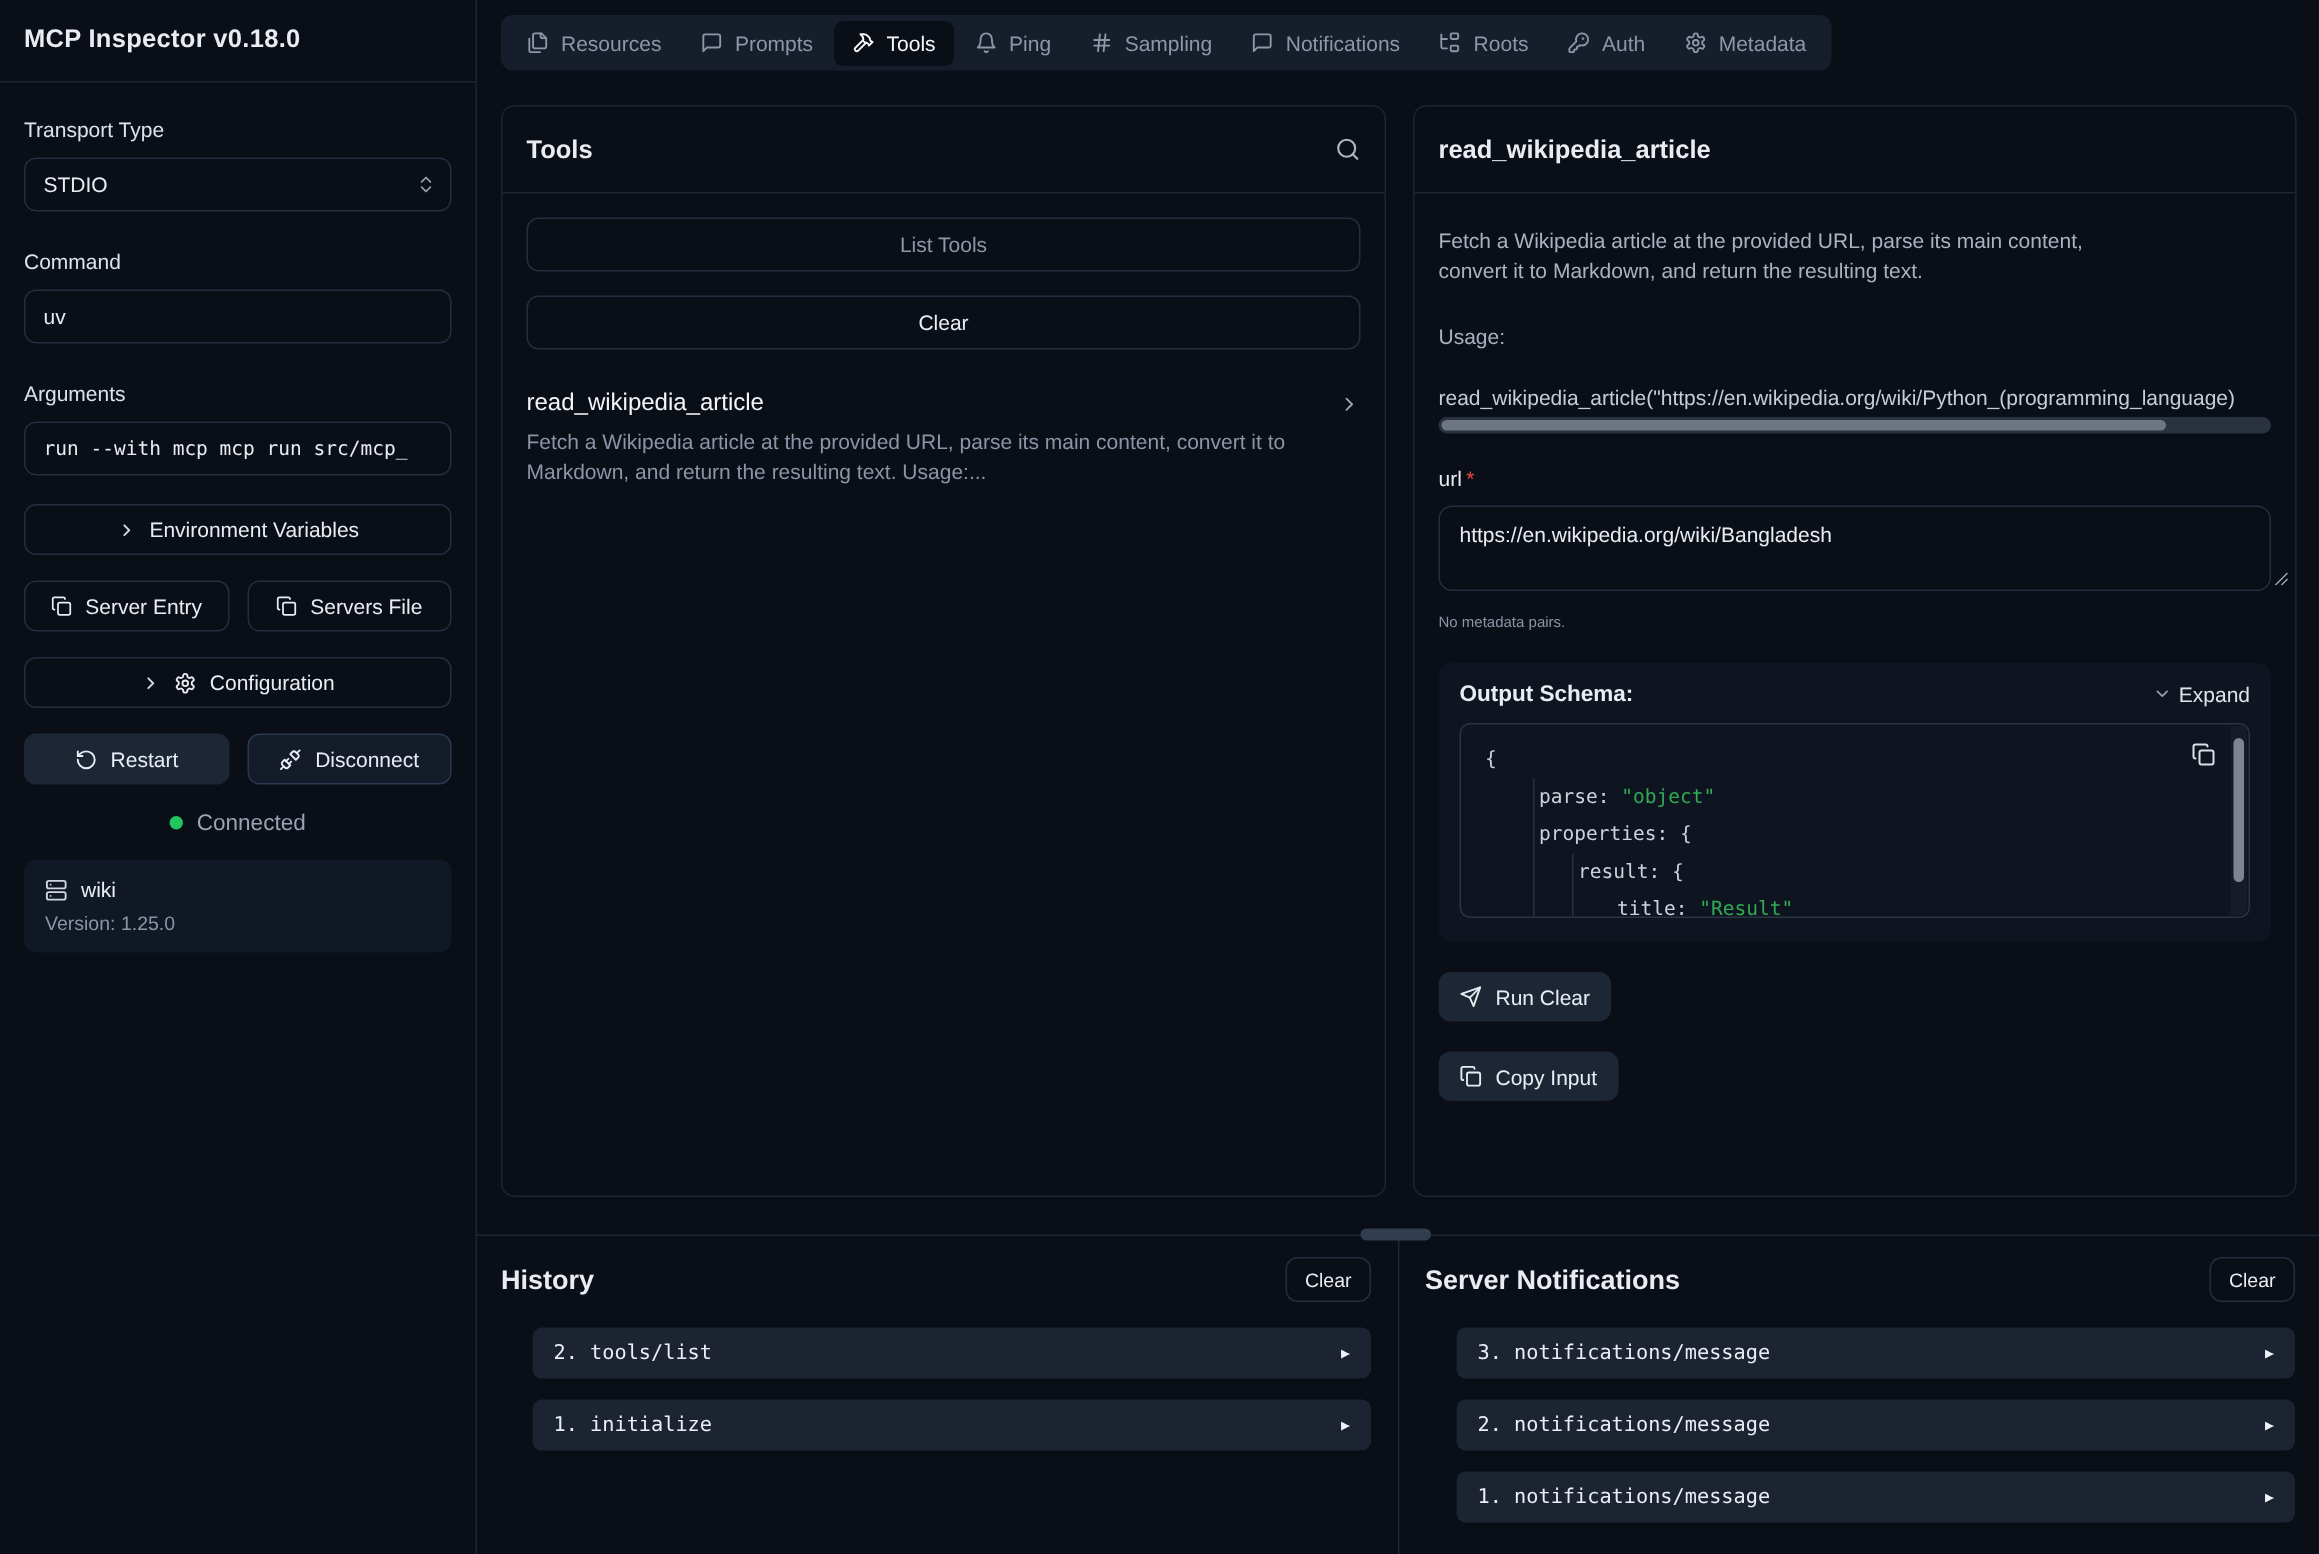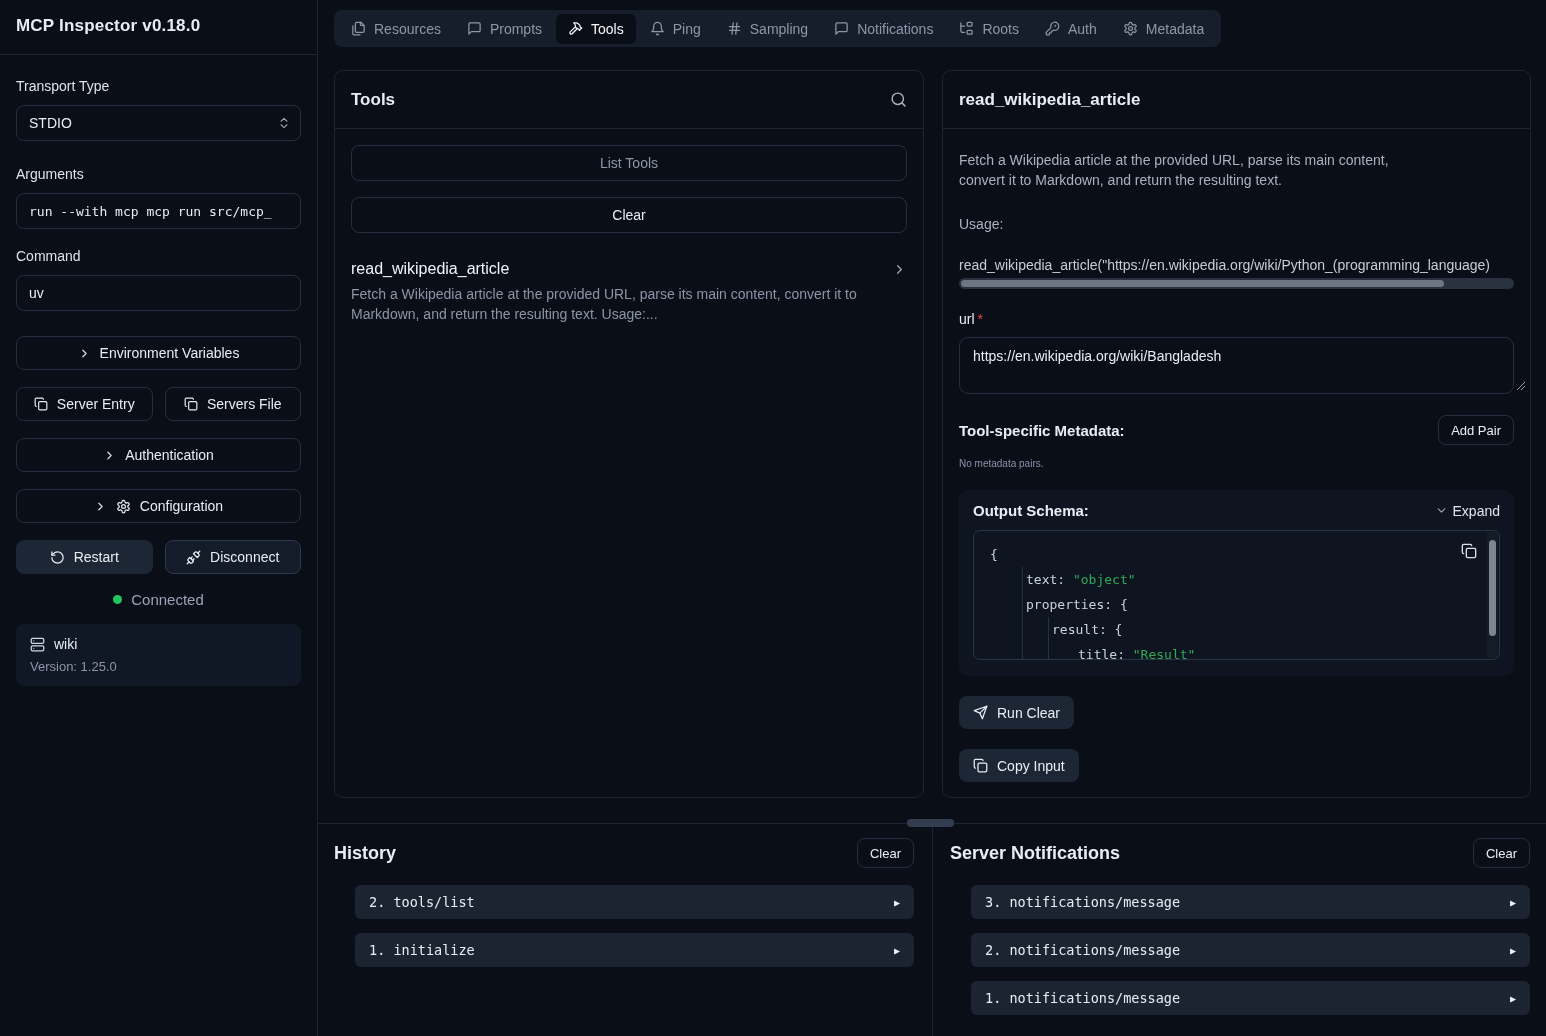--- a/index.html
+++ b/index.html
@@ -240,28 +240,28 @@
         <span>STDIO</span>
       </div>
       <span class="select-chevrons">
         <svg width="14" height="16" viewBox="0 0 24 24" fill="none" stroke="currentColor" stroke-width="2" stroke-linecap="round" stroke-linejoin="round">
             <path d="m7 15 5 5 5-5"></path>
             <path d="m7 9 5-5 5 5"></path>
           </svg>
       </span>
     </div>
 
+    <div class="group">
+      <label class="field-label">Command</label>
+      <input class="control" value="uv" style="">
+    </div>
+
     <div class="group" style="margin-bottom:19px;">
       <label class="field-label">Arguments</label>
       <input class="control mono" value="run --with mcp mcp run src/mcp_" style="">
-    </div>
-
-    <div class="group">
-      <label class="field-label">Command</label>
-      <input class="control" value="uv" style="">
     </div>
 
     <button class="side-btn">
       <span class="chev">
         <svg width="13" height="13" viewBox="0 0 24 24" fill="none" stroke="currentColor" stroke-width="2.4" stroke-linecap="round" stroke-linejoin="round">
             <path d="m9 18 6-6-6-6"></path>
           </svg>
       </span>
       <span>Environment Variables</span>
     </button>
@@ -280,28 +280,20 @@
         <span>
           <svg width="14" height="14" viewBox="0 0 24 24" fill="none" stroke="currentColor" stroke-width="2" stroke-linecap="round" stroke-linejoin="round">
               <rect x="8" y="8" width="14" height="14" rx="2"></rect>
               <path d="M4 16c-1.1 0-2-.9-2-2V4c0-1.1.9-2 2-2h10c1.1 0 2 .9 2 2"></path>
             </svg>
         </span>
         <span>Servers File</span>
       </button>
     </div>
 
-    <button class="side-btn">
-      <span class="chev">
-        <svg width="13" height="13" viewBox="0 0 24 24" fill="none" stroke="currentColor" stroke-width="2.4" stroke-linecap="round" stroke-linejoin="round">
-            <path d="m9 18 6-6-6-6"></path>
-          </svg>
-      </span>
-      <span>Authentication</span>
-    </button>
 
     <button class="side-btn" style="margin-top:2px;">
       <span class="chev">
         <svg width="13" height="13" viewBox="0 0 24 24" fill="none" stroke="currentColor" stroke-width="2.4" stroke-linecap="round" stroke-linejoin="round">
             <path d="m9 18 6-6-6-6"></path>
           </svg>
       </span>
       <span>
         <svg width="15" height="15" viewBox="0 0 24 24" fill="none" stroke="currentColor" stroke-width="2" stroke-linecap="round" stroke-linejoin="round">
             <path d="M12.22 2h-.44a2 2 0 0 0-2 2v.18a2 2 0 0 1-1 1.73l-.43.25a2 2 0 0 1-2 0l-.15-.08a2 2 0 0 0-2.73.73l-.22.38a2 2 0 0 0 .73 2.73l.15.1a2 2 0 0 1 1 1.72v.51a2 2 0 0 1-1 1.74l-.15.09a2 2 0 0 0-.73 2.73l.22.38a2 2 0 0 0 2.73.73l.15-.08a2 2 0 0 1 2 0l.43.25a2 2 0 0 1 1 1.73V20a2 2 0 0 0 2 2h.44a2 2 0 0 0 2-2v-.18a2 2 0 0 1 1-1.73l.43-.25a2 2 0 0 1 2 0l.15.08a2 2 0 0 0 2.73-.73l.22-.39a2 2 0 0 0-.73-2.73l-.15-.08a2 2 0 0 1-1-1.74v-.5a2 2 0 0 1 1-1.74l.15-.09a2 2 0 0 0 .73-2.73l-.22-.38a2 2 0 0 0-2.73-.73l-.15.08a2 2 0 0 1-2 0l-.43-.25a2 2 0 0 1-1-1.73V4a2 2 0 0 0-2-2z"></path>
@@ -490,43 +482,39 @@
     </div>
 
     <div class="url-label">
       <span>url</span><span class="req">*</span>
     </div>
     <textarea class="url-textarea" spellcheck="false" style="">https://en.wikipedia.org/wiki/Bangladesh</textarea>
     <svg class="resize-grip" width="10" height="10" viewBox="0 0 10 10">
         <path d="M9 1 1 9M9 5 5 9" stroke="#9aa4b4" stroke-width="1"></path>
       </svg>
 
-    <div class="meta-row">
-      <span class="lbl">Tool-specific Metadata:</span>
-      <button class="small-btn">Add Pair</button>
-    </div>
     <div class="meta-empty">No metadata pairs.</div>
 
     <div class="schema-card">
       <div class="schema-head">
         <span class="lbl">Output Schema:</span>
         <button class="expand-btn">
           <span>
             <svg width="13" height="13" viewBox="0 0 24 24" fill="none" stroke="#9aa4b4" stroke-width="2" stroke-linecap="round" stroke-linejoin="round">
                 <path d="m6 9 6 6 6-6"></path>
               </svg>
           </span>
           <span>Expand</span>
         </button>
       </div>
       <div class="code-block">
         <div class="guide" style="left:48px;"></div>
         <div class="guide" style="left:74px;top:86px;"></div>
         <div class="code-lines"><span style="padding-left:16px;">{</span>
-<span style="padding-left:52px;"><span>text: </span><span class="str">"object"</span></span>
+<span style="padding-left:52px;"><span>parse: </span><span class="str">"object"</span></span>
 <span style="padding-left:52px;">properties: {</span>
 <span style="padding-left:78px;">result: {</span>
 <span style="padding-left:104px;"><span>title: </span><span class="str">"Result"</span></span></div>
         <span class="code-copy">
           <svg width="16" height="16" viewBox="0 0 24 24" fill="none" stroke="currentColor" stroke-width="2" stroke-linecap="round" stroke-linejoin="round">
               <rect x="8" y="8" width="14" height="14" rx="2"></rect>
               <path d="M4 16c-1.1 0-2-.9-2-2V4c0-1.1.9-2 2-2h10c1.1 0 2 .9 2 2"></path>
             </svg>
         </span>
         <div class="v-scrollbar">

